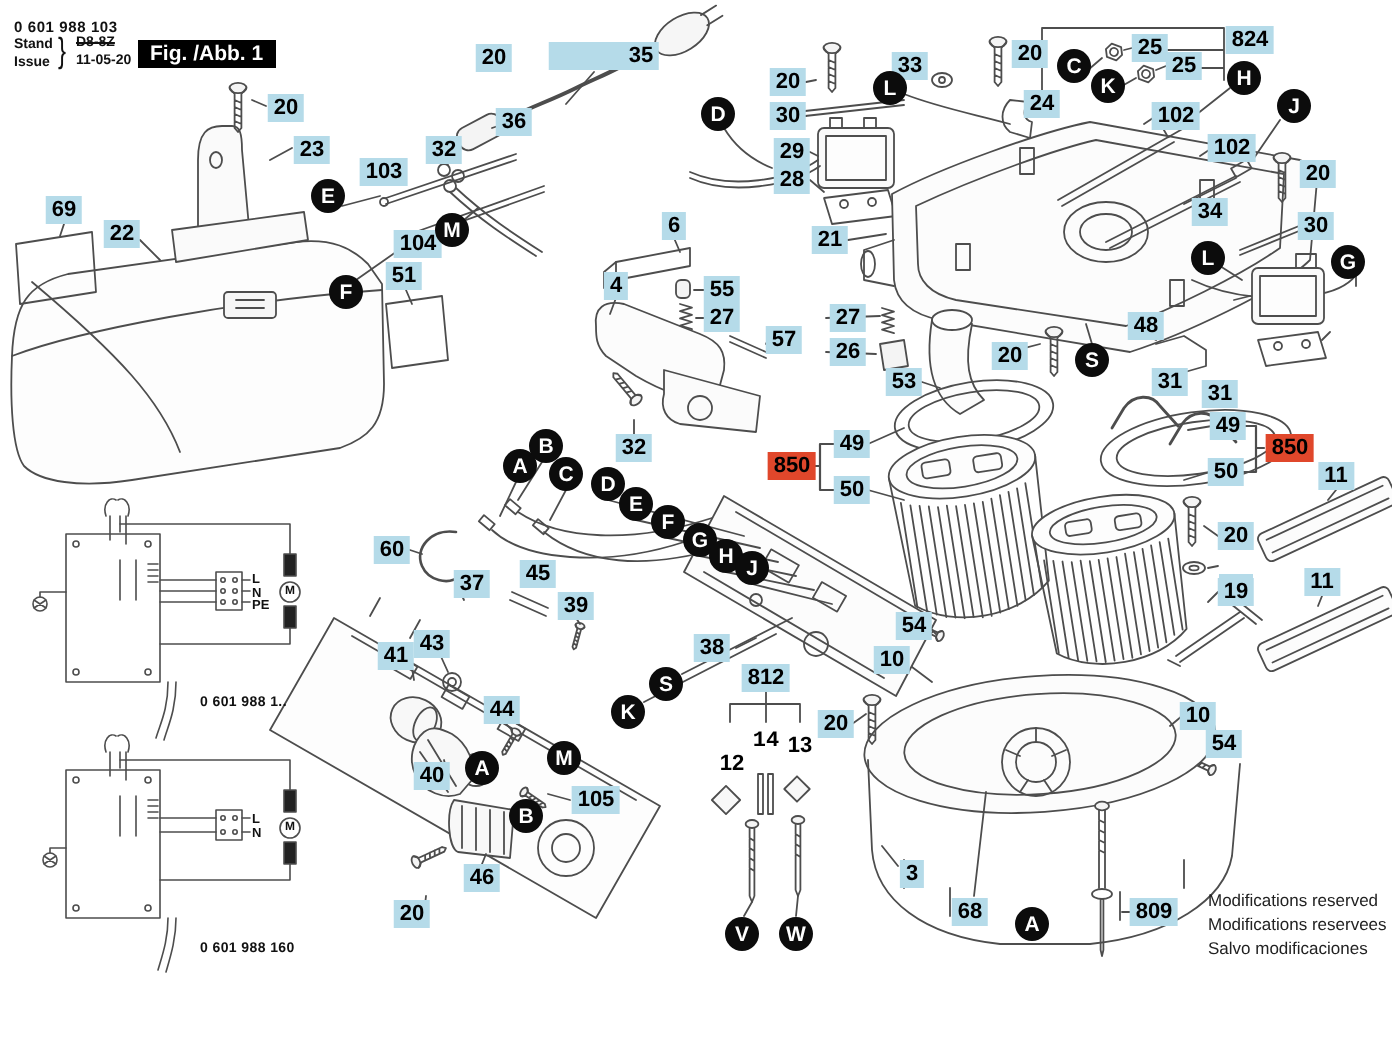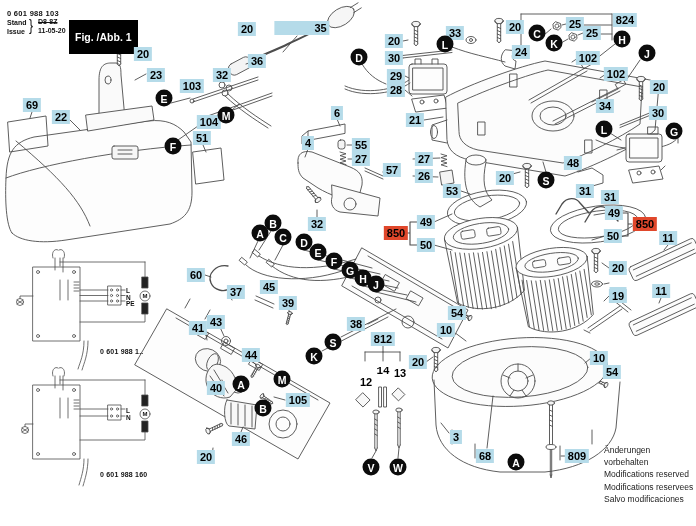--- a/index.html
+++ b/index.html
@@ -13,21 +13,21 @@
   .co.p{background:transparent;}
   .lt{position:absolute;transform:translate(-50%,-50%);width:17px;height:17px;border-radius:50%;
       background:#0c0c0c;color:#fff;font-weight:bold;font-size:10.5px;display:flex;
       align-items:center;justify-content:center;z-index:5;}
   .hdr-pn{position:absolute;left:7px;top:9px;font-size:7.5px;font-weight:bold;letter-spacing:.3px;}
   .hdr-si{position:absolute;left:7px;top:19px;font-size:7px;font-weight:bold;line-height:8.5px;}
   .hdr-brace{position:absolute;left:29px;top:18px;font-size:12px;transform:scaleY(1.45);font-weight:normal;}
   .hdr-old{position:absolute;left:38px;top:18px;font-size:7px;font-weight:bold;text-decoration:line-through;}
   .hdr-new{position:absolute;left:38px;top:27px;font-size:7px;font-weight:bold;}
   .figbox{position:absolute;left:69px;top:20px;background:#000;color:#fff;font-size:10.5px;
-          font-weight:bold;padding:11px 6px;}
+          font-weight:bold;padding:1px 6px;}
   .caption{position:absolute;font-size:7px;font-weight:bold;letter-spacing:.2px;}
   .wlbl{position:absolute;font-size:6.5px;font-weight:bold;transform:translate(0,-50%);}
   .wm{position:absolute;font-size:6px;font-weight:bold;transform:translate(-50%,-50%);}
   .notes{position:absolute;left:604px;top:444px;font-size:8.5px;line-height:12.2px;color:#222;}
   .site{position:absolute;left:562px;top:496px;font-size:15.5px;font-weight:bold;color:#c00;}
 </style>
 </head>
 <body>
 
 <div class="page">
@@ -488,18 +488,17 @@
       <div class="lt" style="left: 314px; top: 356px;">K</div>
       <div class="lt" style="left: 241px; top: 384px;">A</div>
       <div class="lt" style="left: 282px; top: 379px;">M</div>
       <div class="lt" style="left: 263px; top: 408px;">B</div>
       <div class="lt" style="left: 371px; top: 467px;">V</div>
       <div class="lt" style="left: 398px; top: 467px;">W</div>
       <div class="lt" style="left: 516px; top: 462px;">A</div>
     </div>
 
   <div class="notes">
-    <div>Änderungen vorbehalten</div>
     <div>Modifications reserved</div>
     <div>Modifications reservees</div>
     <div>Salvo modificaciones</div>
   </div>
 </div>
 
 </body></html>

